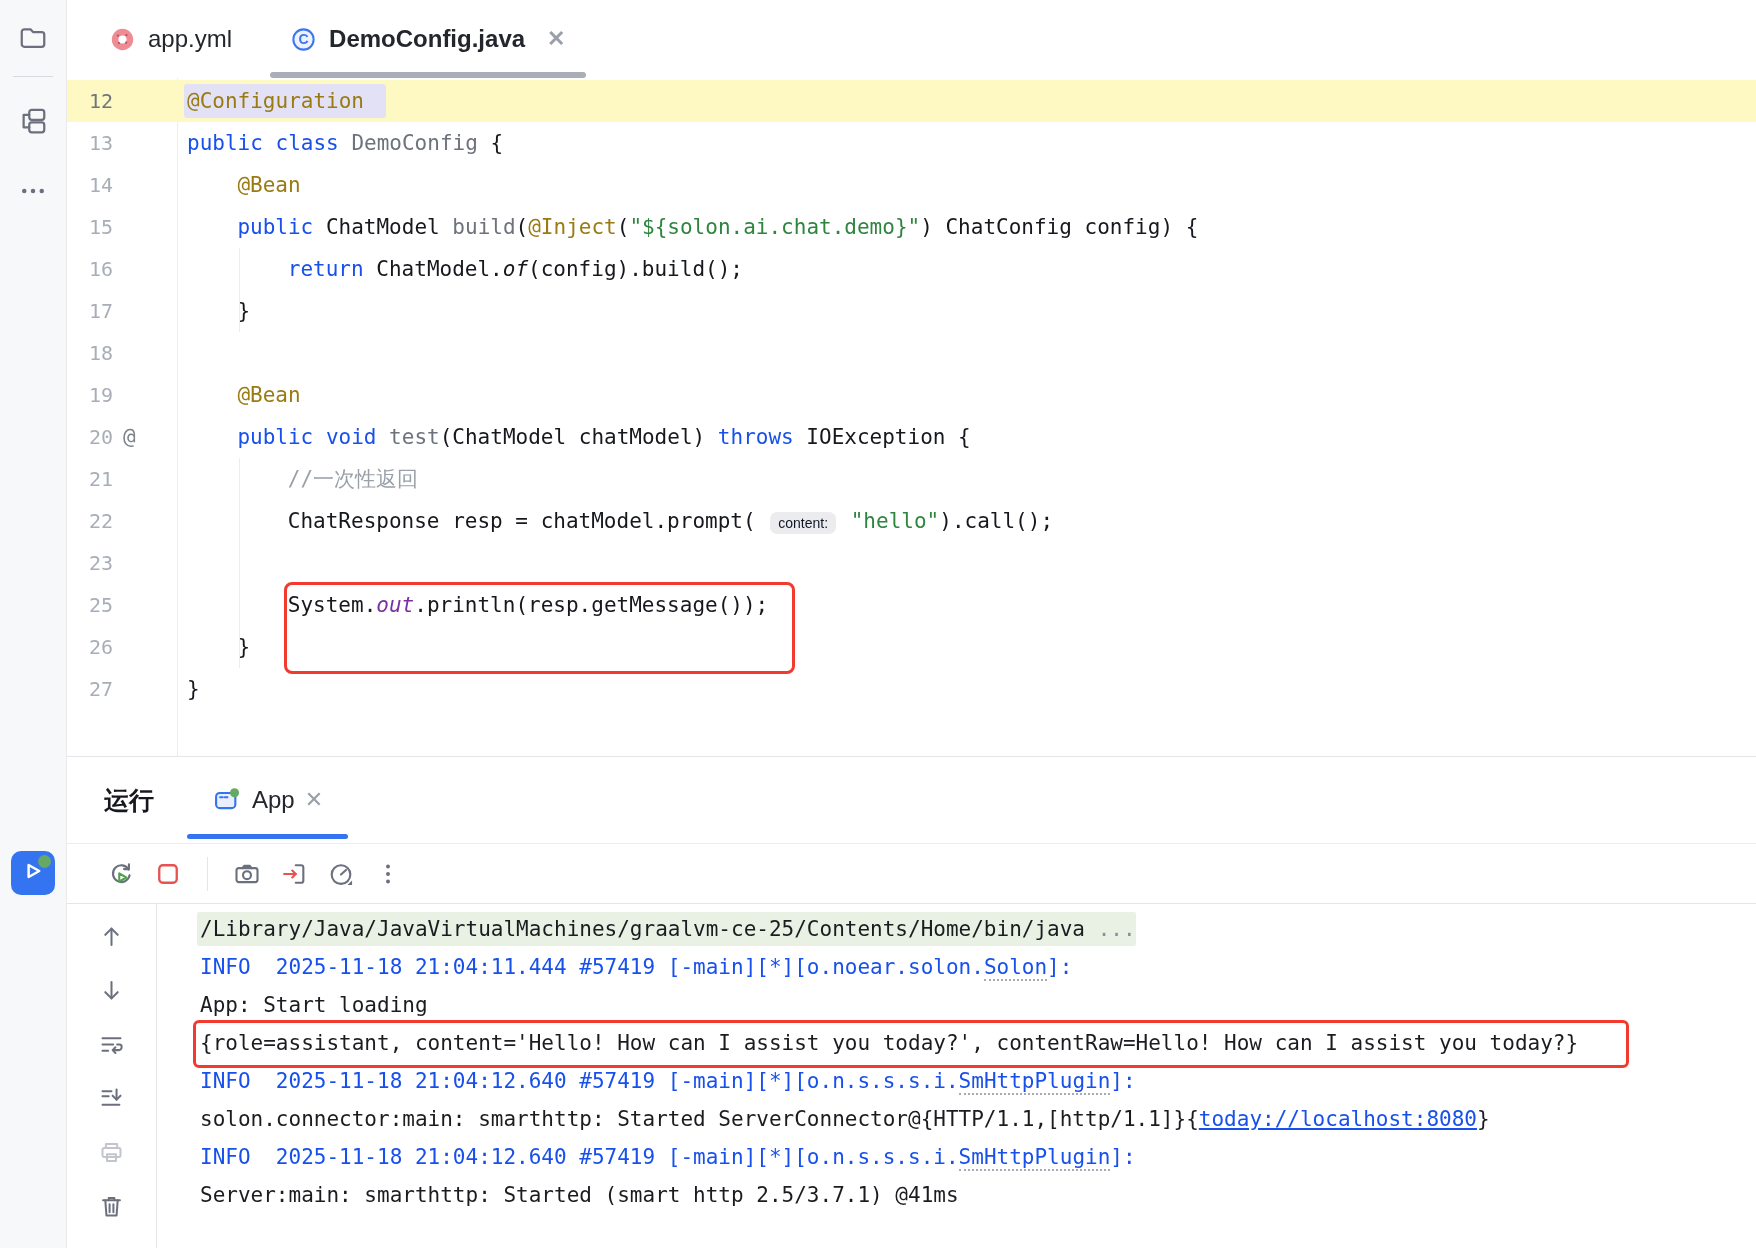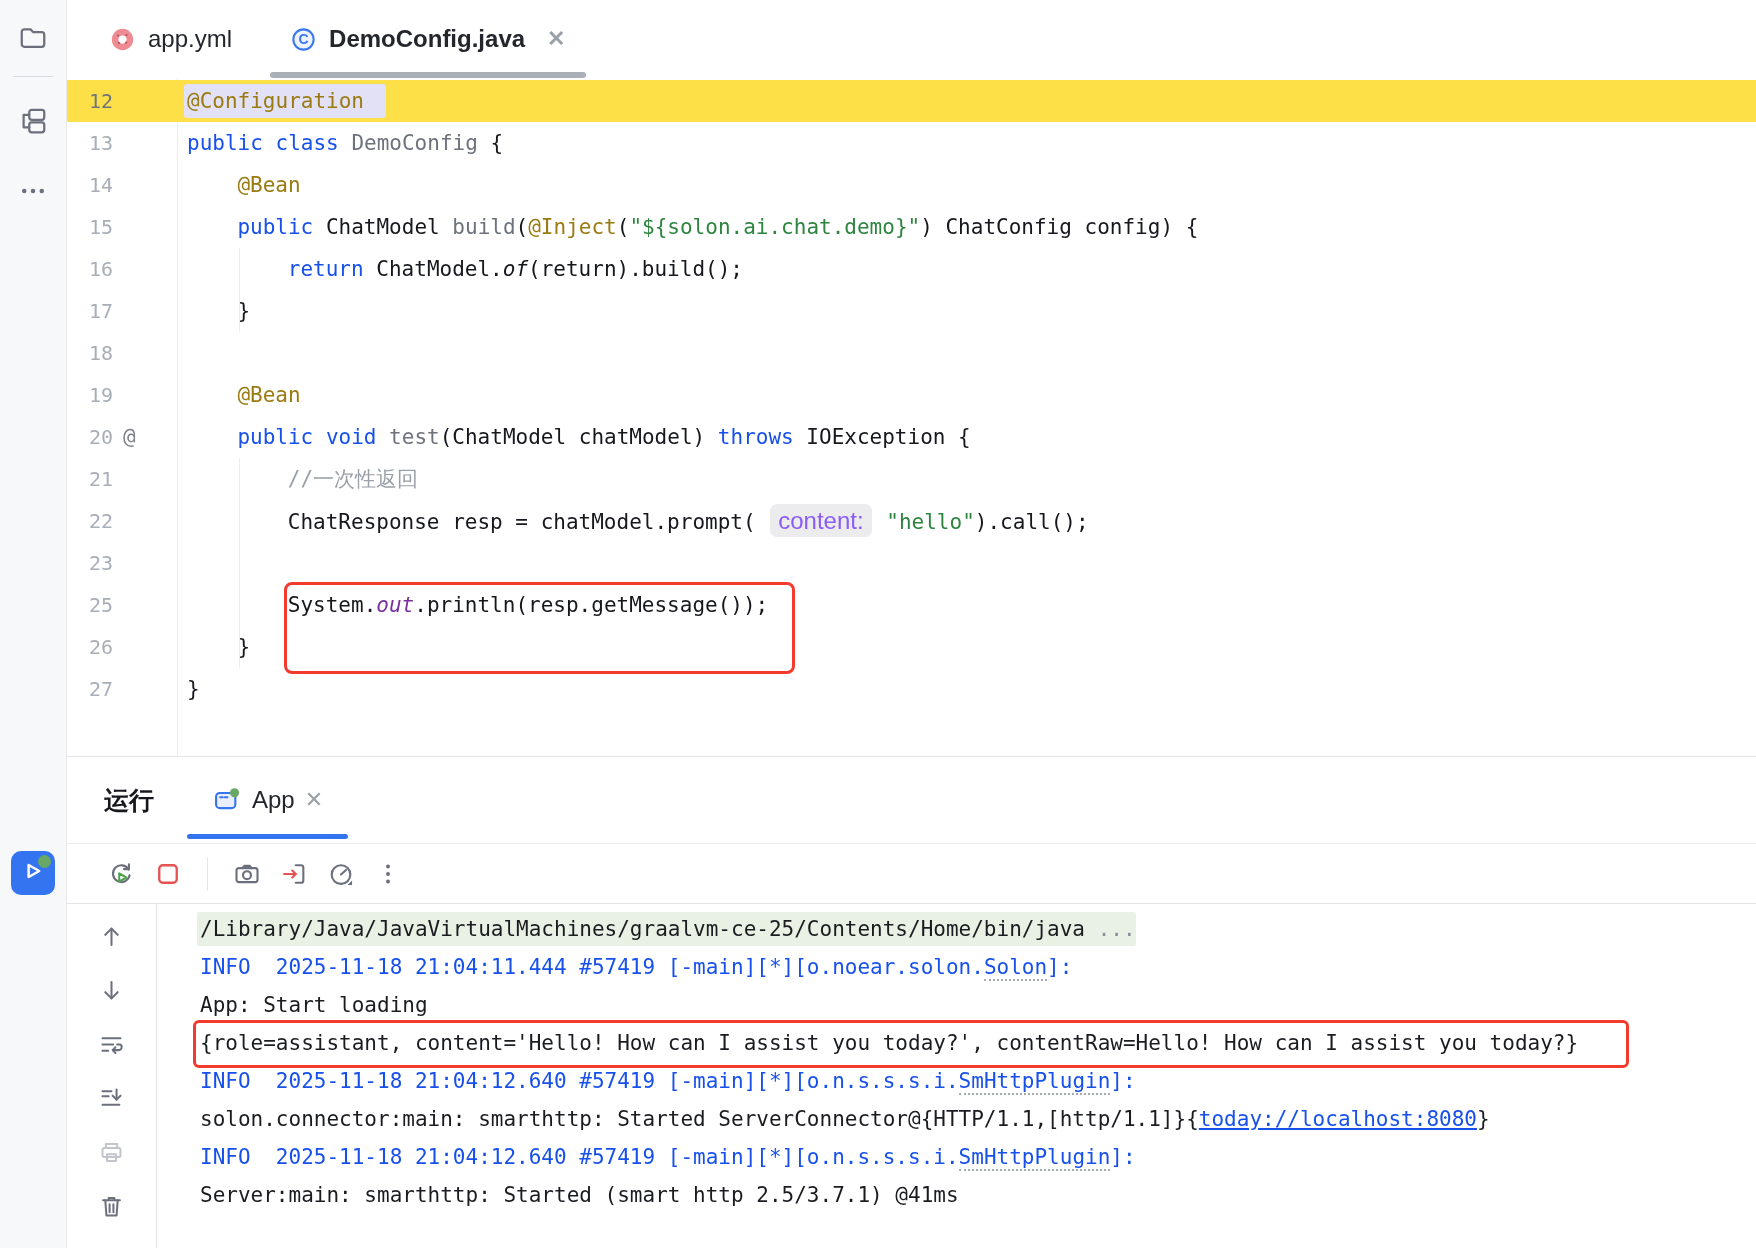--- a/index.html
+++ b/index.html
@@ -29,35 +29,35 @@
   .etab.active{margin-left:20px;font-weight:600;padding:0 20px;}
   .etab .ic svg{width:27px;height:27px;display:block;}
   .tab-close{color:#9aa0a8;font-size:22px;margin-left:10px;line-height:1;cursor:pointer;}
   .tab-underline{position:absolute;left:0;right:0;bottom:0;height:6px;background:#a9aeb7;border-radius:3px;}
 
   
   .editor{position:relative;height:678px;font-family:"DejaVu Sans Mono","Liberation Mono",monospace;}
   .gutter-border{position:absolute;left:110px;top:0;bottom:0;width:1px;background:#edeef1;}
   #code-lines{position:absolute;inset:0;padding-top:2px;}
   .code-line{position:relative;height:42px;font-size:21px;line-height:42px;white-space:pre;}
-  .code-line.current{background:#fde047;}
+  .code-line.current{background:#fef9c3;}
   .ln{position:absolute;left:0;top:0;width:46px;text-align:right;color:#a8aeb8;font-size:20px;}
   .current .ln{color:#6f747d;}
   .gut{position:absolute;left:56px;color:#7d828b;font-size:21px;cursor:pointer;}
   .code{position:absolute;left:120px;top:0;}
   .tk-kw{color:#1750EB;}
   .tk-ann{color:#9a7b12;}
   .tk-annhl{color:#9a7b12;background:#e3e1f6;border-radius:3px;padding:5px 22px 5px 3px;margin-left:-3px;margin-top:43px;}
   .tk-str{color:#2e8540;}
   .tk-cmt{color:#9aa0a8;}
   .tk-decl{color:#6d727c;}
   .tk-plain{color:#16181d;}
   .tk-static{color:#16181d;font-style:italic;}
   .tk-field{color:#7a30a0;font-style:italic;}
-  .tk-hint{background:#ececee;color:#8b5cf6;border-radius:7px;padding:3px 8px;font-size:24px;
+  .tk-hint{background:#ececee;color:#0f172a;border-radius:7px;padding:3px 8px;font-size:14px;
            font-family:"Liberation Sans",sans-serif;margin:0 2px;}
   .indent-guide{position:absolute;width:1px;background:#ecedf0;}
   .red-box{position:absolute;border:3px solid #f23a2f;border-radius:8px;z-index:5;pointer-events:none;}
   #code-red-box{left:217px;top:504px;width:505px;height:86px;}
 
   
   .runpanel{border-top:1px solid #e4e6e9;}
   .run-header{height:86px;display:flex;align-items:center;border-bottom:1px solid #eceef0;position:relative;}
   .run-title{margin-left:37px;font-size:25px;font-weight:700;color:#16181d;}
   .run-tab{margin-left:33px;height:100%;display:flex;align-items:center;padding:0 25px;position:relative;
@@ -181,21 +181,21 @@
       </div>
     </div>
 
     <div class="editor">
       <div class="gutter-border"></div>
       <div id="code-lines">
           <div class="code-line current"><span class="ln">12</span><span class="code"><span class="tk-annhl">@Configuration</span></span></div>
           <div class="code-line"><span class="ln">13</span><span class="code"><span class="tk-kw">public class </span><span class="tk-decl">DemoConfig</span><span class="tk-plain"> {</span></span></div>
           <div class="code-line"><span class="ln">14</span><span class="code" style="padding-left: 50.4px;"><span class="tk-ann">@Bean</span></span></div>
           <div class="code-line"><span class="ln">15</span><span class="code" style="padding-left: 50.4px;"><span class="tk-kw">public </span><span class="tk-plain">ChatModel </span><span class="tk-decl">build</span><span class="tk-plain">(</span><span class="tk-ann">@Inject</span><span class="tk-plain">(</span><span class="tk-str">"${solon.ai.chat.demo}"</span><span class="tk-plain">) ChatConfig config) {</span></span></div>
-          <div class="code-line"><span class="ln">16</span><span class="code" style="padding-left: 100.8px;"><span class="tk-kw">return </span><span class="tk-plain">ChatModel.</span><span class="tk-static">of</span><span class="tk-plain">(return).build();</span></span></div>
+          <div class="code-line"><span class="ln">16</span><span class="code" style="padding-left: 100.8px;"><span class="tk-kw">return </span><span class="tk-plain">ChatModel.</span><span class="tk-static">of</span><span class="tk-plain">(config).build();</span></span></div>
           <div class="code-line"><span class="ln">17</span><span class="code" style="padding-left: 50.4px;"><span class="tk-plain">}</span></span></div>
           <div class="code-line"><span class="ln">18</span><span class="code"></span></div>
           <div class="code-line"><span class="ln">19</span><span class="code" style="padding-left: 50.4px;"><span class="tk-ann">@Bean</span></span></div>
           <div class="code-line"><span class="ln">20</span><span class="gut">@</span><span class="code" style="padding-left: 50.4px;"><span class="tk-kw">public void </span><span class="tk-decl">test</span><span class="tk-plain">(ChatModel chatModel) </span><span class="tk-kw">throws</span><span class="tk-plain"> IOException {</span></span></div>
           <div class="code-line"><span class="ln">21</span><span class="code" style="padding-left: 100.8px;"><span class="tk-cmt">//一次性返回</span></span></div>
           <div class="code-line"><span class="ln">22</span><span class="code" style="padding-left: 100.8px;"><span class="tk-plain">ChatResponse resp = chatModel.prompt( </span><span class="tk-hint">content:</span><span class="tk-plain"> </span><span class="tk-str">"hello"</span><span class="tk-plain">).call();</span></span></div>
           <div class="code-line"><span class="ln">23</span><span class="code"></span></div>
           <div class="code-line"><span class="ln">25</span><span class="code" style="padding-left: 100.8px;"><span class="tk-plain">System.</span><span class="tk-field">out</span><span class="tk-plain">.println(resp.getMessage());</span></span></div>
           <div class="code-line"><span class="ln">26</span><span class="code" style="padding-left: 50.4px;"><span class="tk-plain">}</span></span></div>
           <div class="code-line"><span class="ln">27</span><span class="code"><span class="tk-plain">}</span></span></div>

